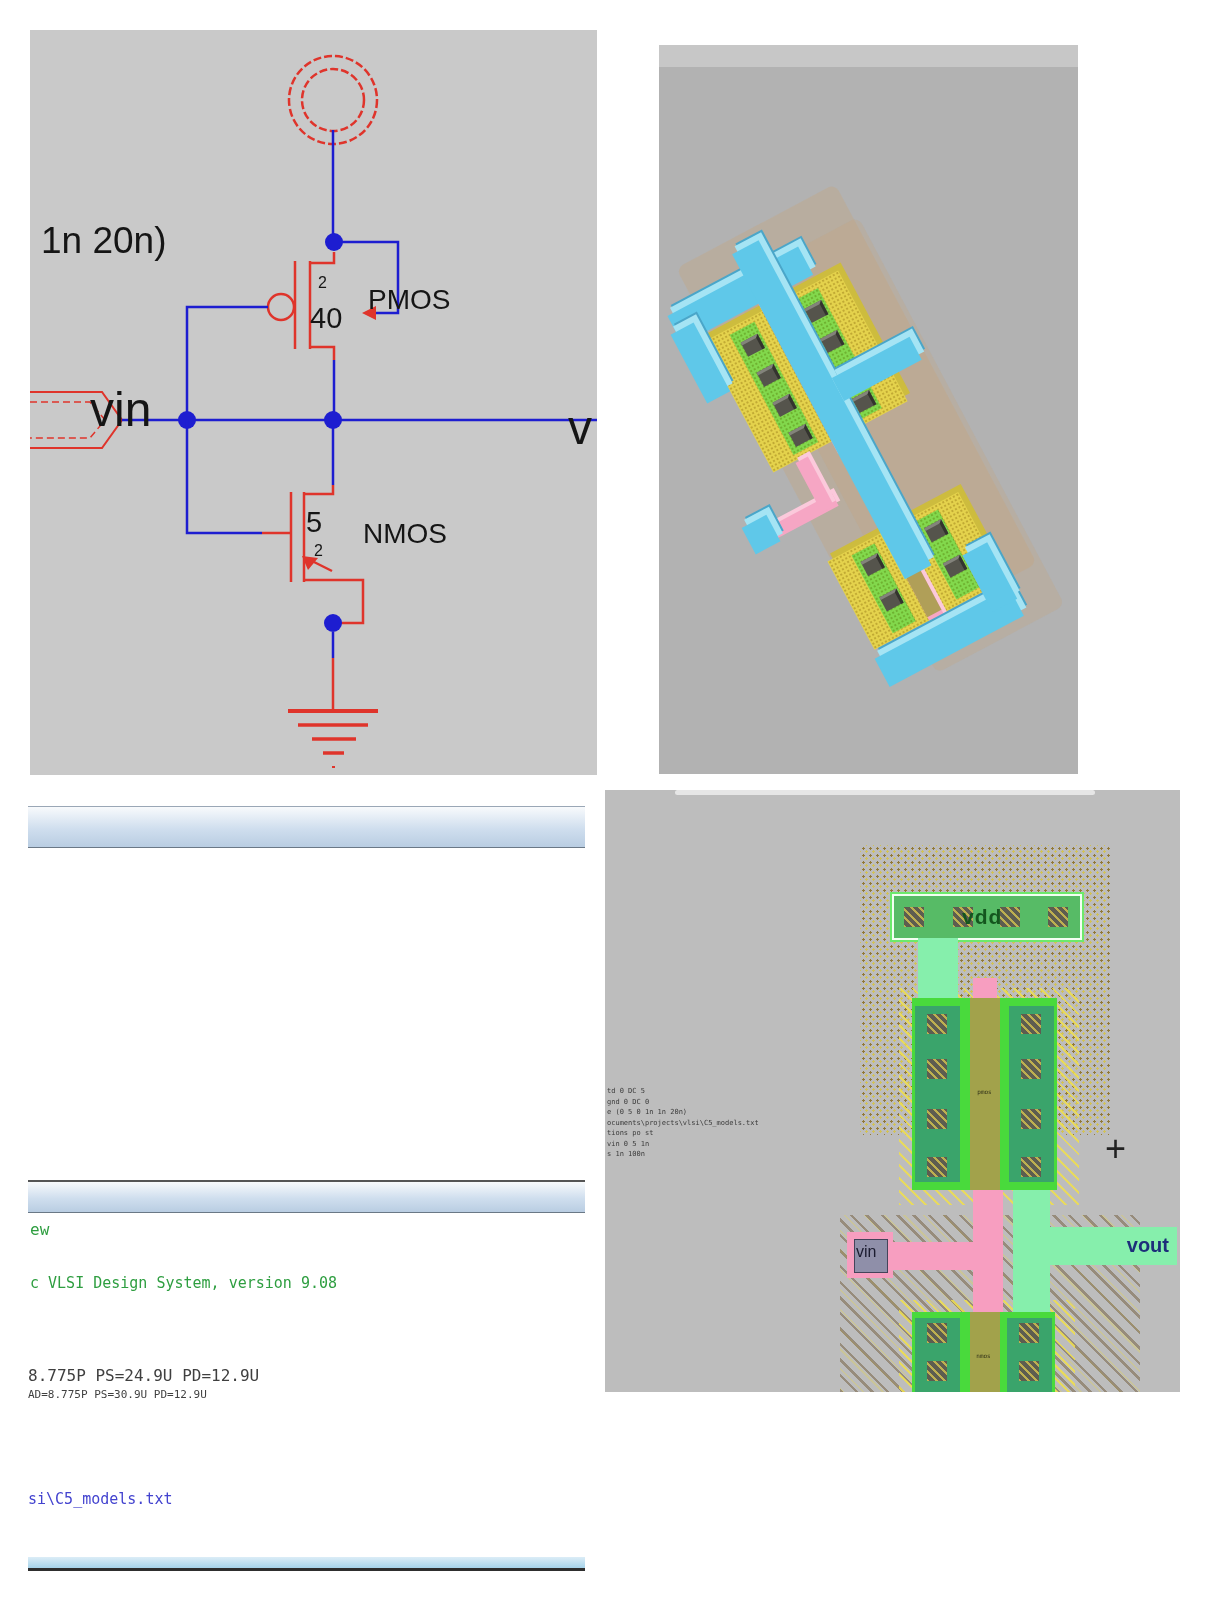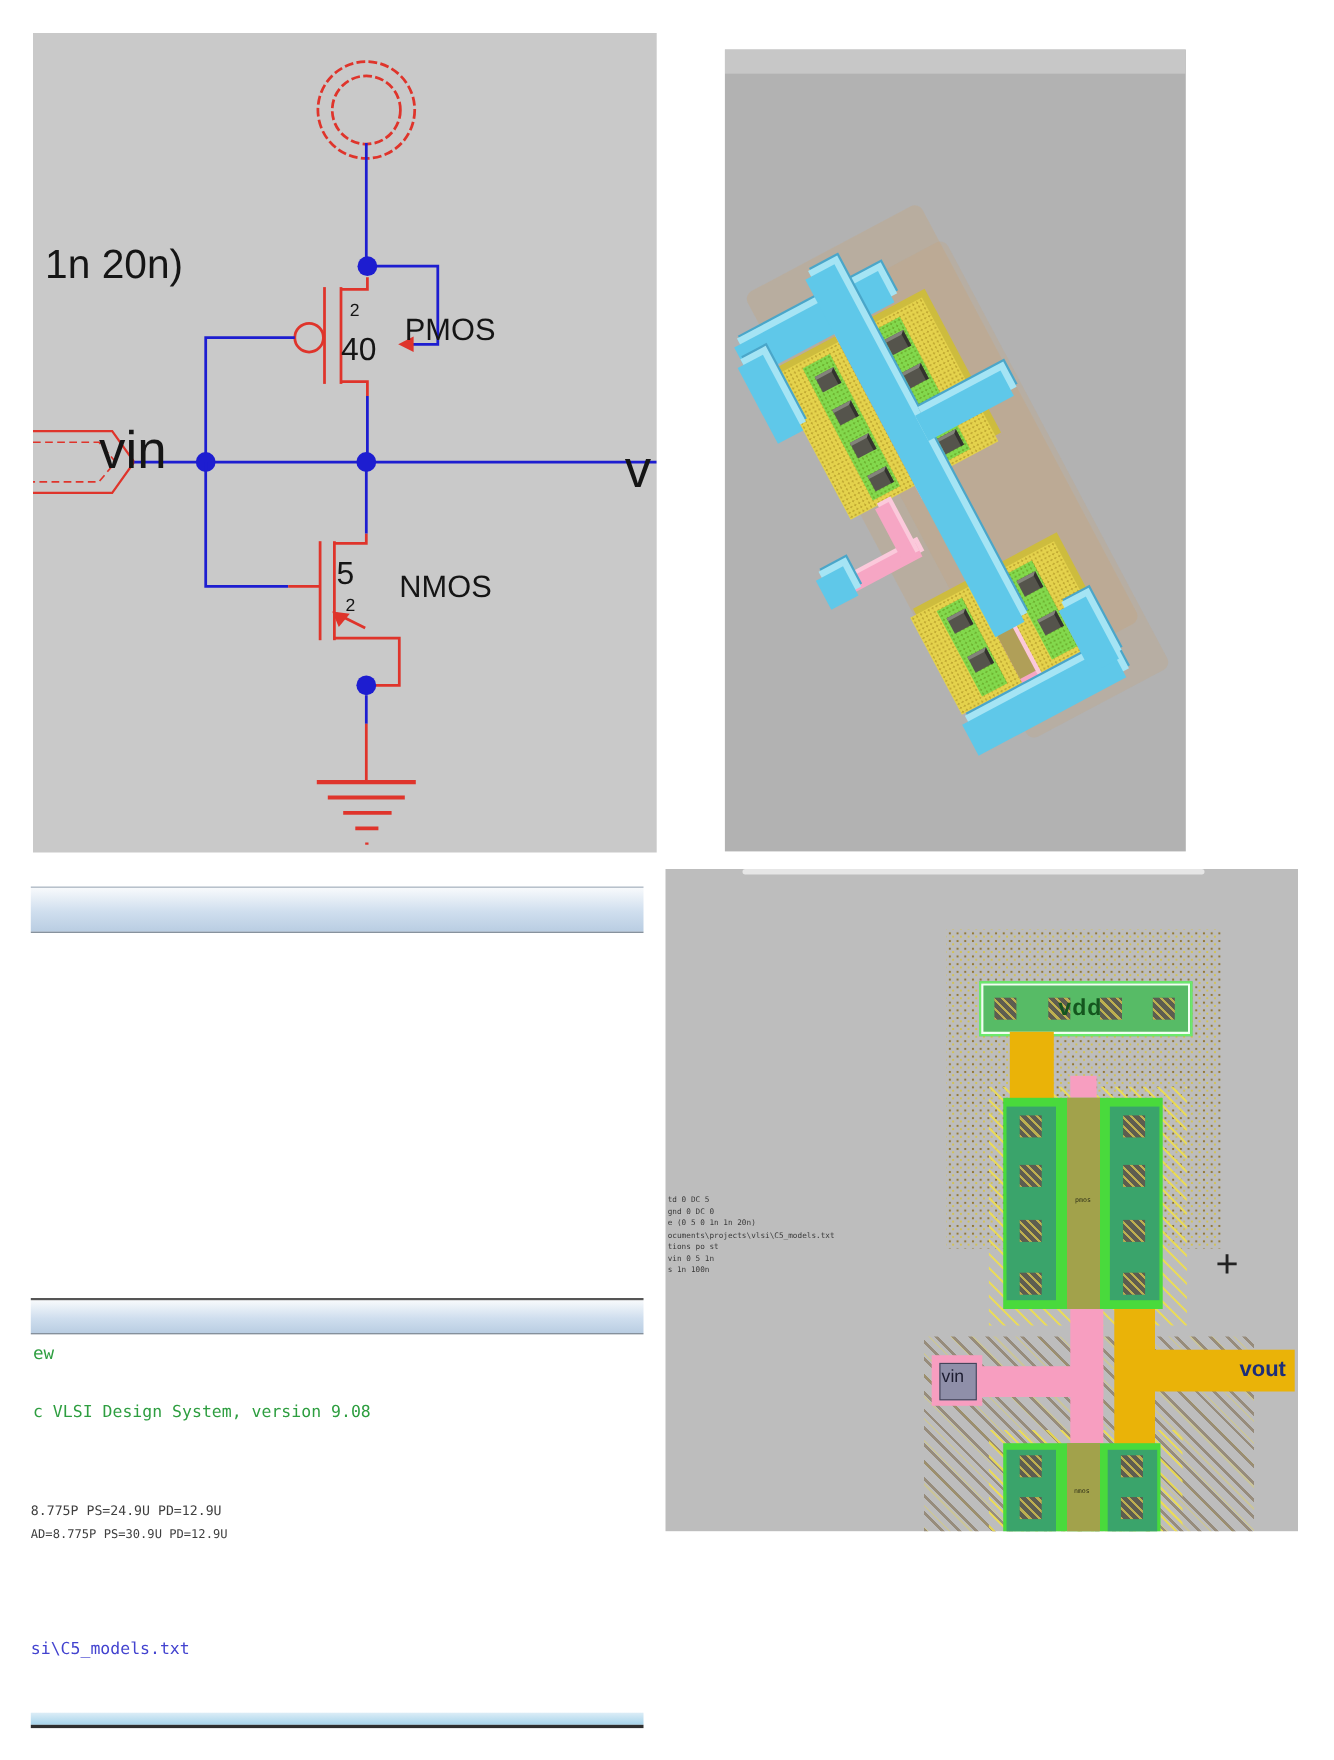--- a/index.html
+++ b/index.html
@@ -54,21 +54,21 @@
           repeating-linear-gradient(135deg,rgba(238,222,80,.6) 0 2px,transparent 2px 8px);}
   .rail{position:absolute;background:#57bb66;border:2px solid #6ce96c;}
   .rail .inner{position:absolute;left:0;top:0;right:0;bottom:0;box-shadow:inset 0 0 0 2px #f2fff2;}
   .ct{position:absolute;width:20px;height:20px;background:#5d5d50;
       background-image:repeating-linear-gradient(45deg,rgba(230,210,80,.7) 0 2px,transparent 2px 6px);}
   .raillabel{position:absolute;color:#14561e;font-size:21px;font-weight:bold;letter-spacing:1px;}
   .fet{position:absolute;background:#49da3c;}
   .fetcol{position:absolute;background:#3aa46b;}
   .fetpoly{position:absolute;background:rgba(168,159,76,.95);}
   .pink{position:absolute;background:#f79ec0;}
-  .cyan{position:absolute;background:#eab308;text-align:right;}
+  .cyan{position:absolute;background:#86efac;text-align:right;}
   .fettag{position:absolute;width:100%;text-align:center;color:#33331a;font-size:6px;font-family:"DejaVu Sans Mono",monospace;}
   #spice{position:absolute;left:2px;top:296px;font-size:7px;line-height:10.5px;color:#3a3a3a;}
   #cursor{position:absolute;left:500px;top:338px;font-size:36px;font-weight:300;color:#222;}
 </style>
 </head>
 <body>
 
 <div id="page">
 
   <div id="schematic" class="abs">
@@ -179,21 +179,21 @@
   </div>
 
   <div id="wavewin" class="abs">
     <div class="gradbar" style="top:16px;height:40px;"></div>
 
 
     <div class="gradbar" style="top:390px;height:30px;border-top:2px solid #555;"></div>
 
     <div class="txt mono termgreen" style="left:2px;top:430px;font-size:16px;">ew</div>
     <div class="txt mono termgreen" style="left:2px;top:484px;font-size:15px;">c VLSI Design System, version 9.08</div>
-    <div class="txt mono termgray" style="left:0;top:576px;font-size:12px;">8.775P PS=24.9U PD=12.9U</div>
+    <div class="txt mono termgray" style="left:0;top:576px;font-size:16px;">8.775P PS=24.9U PD=12.9U</div>
     <div class="txt mono termgray" style="left:0;top:598px;font-size:11px;">AD=8.775P PS=30.9U PD=12.9U</div>
     <div class="txt mono termblue" style="left:0;top:700px;font-size:15px;">si\C5_models.txt</div>
 
     <div id="bottombar"></div>
   </div>
 
   <div id="layoutwin" class="abs">
     <div class="abs" style="left:70px;top:0;width:420px;height:5px;background:#e6e6e6;border-radius:3px;"></div>
 
     <div class="abs nwell" style="left:255px;top:55px;width:250px;height:290px;"></div>

